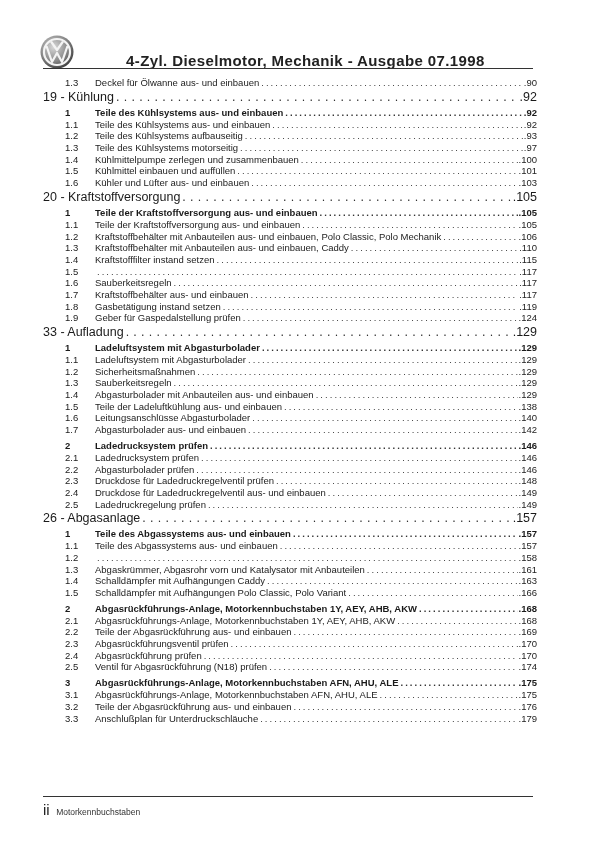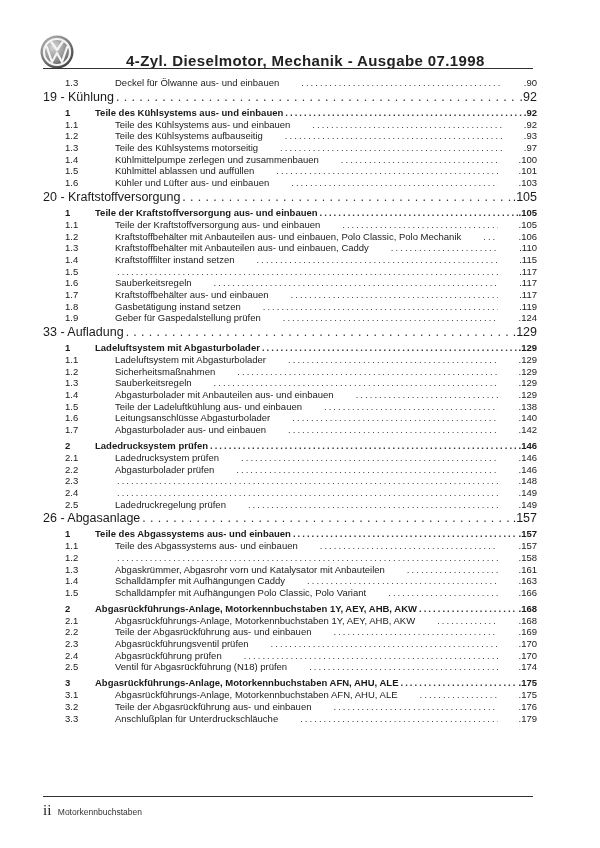--- a/index.html
+++ b/index.html
@@ -3,30 +3,30 @@
 <meta charset="utf-8">
 <style>
   html, body { margin:0; padding:0; background:#ffffff; }
   body { width:600px; height:848px; position:relative; overflow:hidden;
          font-family:"Liberation Sans", sans-serif; color:#1a1a1a; }
   .logo { position:absolute; left:40px; top:35px; width:34px; height:34px; }
   .header-title { position:absolute; left:82px; top:52px; font-size:15px; font-weight:bold; letter-spacing:0.4px; color:#222;margin-left:44px; }
   .hr-top { position:absolute; left:43px; top:68px; width:490px; height:1px; background:#333; }
   .hr-bottom { position:absolute; left:43px; top:796px; width:490px; height:1px; background:#333; }
   .footer { position:absolute; left:43px; top:801px; }
-  .footer-num { font-size:15px; font-family:Liberation Serif, serif; color:#222; }
+  .footer-num { font-size:15px; font-family:Liberation Sans, sans-serif; color:#222; }
   .footer-label { font-size:8.5px; color:#333; margin-left:2px; }
   #toc { position:absolute; left:43px; top:77px; width:494px; }
   .row { display:flex; align-items:baseline; white-space:nowrap; overflow:hidden; }
   .row .num { width:52px; flex:none; padding-left:22px; box-sizing:border-box; }
   .row .title { flex:none; }
   .row .dots { flex:1 1 auto; overflow:hidden; color:#333; letter-spacing:2.6px; margin:0 1px 0 2px; }
   .row .dots::before { content:". . . . . . . . . . . . . . . . . . . . . . . . . . . . . . . . . . . . . . . . . . . . . . . . . . . . . . . . . . . . . . . . . . . . . . . . . . . . . . . . . . . . . . . . . . . . . . . . . . . . . . . . ."; letter-spacing:0; word-spacing:-0.6px; }
   .row .page { flex:none; text-align:left; }
-  .row.item { font-size:9.5px; height:11.7px; line-height:11.7px;gap:20px; }
+  .row.item { font-size:9.5px; height:11.7px; line-height:11.7px; }
   .row.item .title, .row.item .page { color:#222; }
   .row.sub { font-size:9.5px; font-weight:bold; height:12px; line-height:12px; margin-top:4px; }
   .row.sub.first { margin-top:2px; }
   .row.chapter { font-size:12.5px; height:16px; line-height:16px; }
   .row.chapter .dots { letter-spacing:0; }
   .row.chapter .dots::before { word-spacing:0.8px; }
   .row.chapter .page { font-size:12.5px; }
   .row.orphan { margin-top:0; }
   .section { }
 </style>
@@ -87,21 +87,21 @@
         <span class="page">.97</span>
       </div>
       <div class="row item">
         <span class="num">1.4</span>
         <span class="title">Kühlmittelpumpe zerlegen und zusammenbauen</span>
         <span class="dots"></span>
         <span class="page">.100</span>
       </div>
       <div class="row item">
         <span class="num">1.5</span>
-        <span class="title">Kühlmittel ablassen und auffüllen</span>
+        <span class="title">Kühlmittel einbauen und auffüllen</span>
         <span class="dots"></span>
         <span class="page">.101</span>
       </div>
       <div class="row item">
         <span class="num">1.6</span>
         <span class="title">Kühler und Lüfter aus- und einbauen</span>
         <span class="dots"></span>
         <span class="page">.103</span>
       </div>
     </div>
@@ -238,25 +238,27 @@
         <span class="page">.146</span>
       </div>
       <div class="row item">
         <span class="num">2.2</span>
         <span class="title">Abgasturbolader prüfen</span>
         <span class="dots"></span>
         <span class="page">.146</span>
       </div>
       <div class="row item">
         <span class="num">2.3</span>
+        <span class="title">Druckdose für Ladedruckregelventil prüfen</span>
         <span class="dots"></span>
         <span class="page">.148</span>
       </div>
       <div class="row item">
         <span class="num">2.4</span>
+        <span class="title">Druckdose für Ladedruckregelventil aus- und einbauen</span>
         <span class="dots"></span>
         <span class="page">.149</span>
       </div>
       <div class="row item">
         <span class="num">2.5</span>
         <span class="title">Ladedruckregelung prüfen</span>
         <span class="dots"></span>
         <span class="page">.149</span>
       </div>
     </div>

